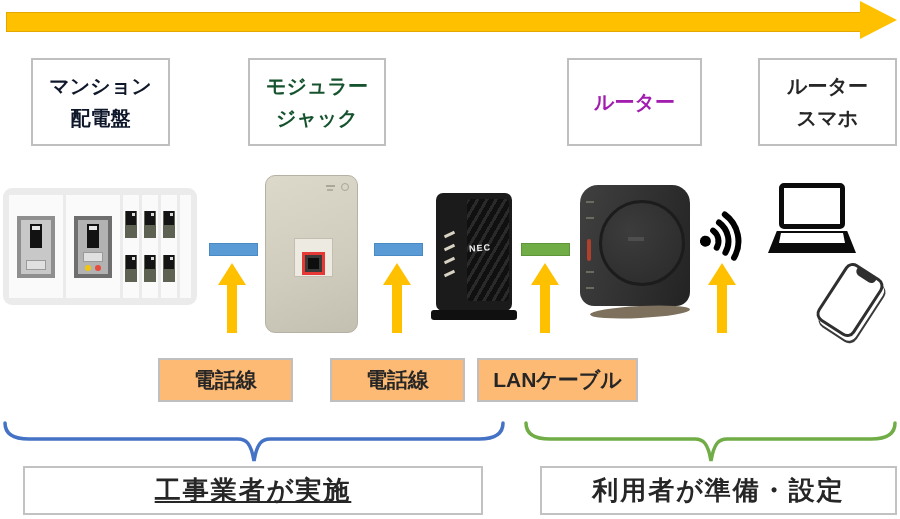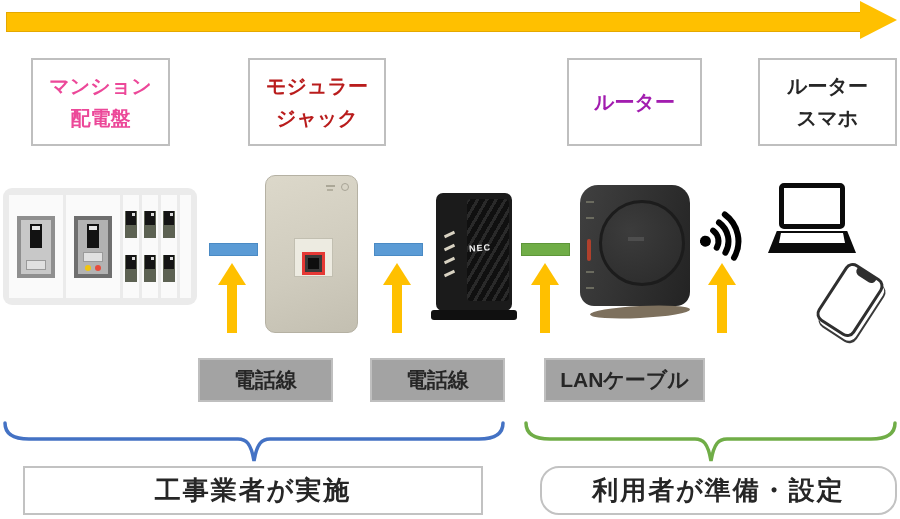--- a/index.html
+++ b/index.html
@@ -112,48 +112,48 @@
     width:26px;height:6px;background:#0b0b0b;}
   
   .phone{position:absolute;left:828px;top:266px;width:44px;height:68px;
     border:3px solid #2f2f2f;border-radius:9px;background:#fff;box-sizing:border-box;
     transform:rotate(33deg);
     box-shadow:4px 3px 0 -1px #fff,5px 4px 0 0 #3a3a3a;}
   .phone .notch{position:absolute;top:-1px;left:50%;transform:translateX(-50%);
     width:22px;height:7px;background:#2f2f2f;border-radius:0 0 5px 5px;}
   
   .conn-box{position:absolute;top:358px;height:44px;border:2px solid #BFBFBF;
-    background:#a3a3a3;display:flex;align-items:center;justify-content:center;
-    font-weight:bold;font-size:21px;box-sizing:border-box;margin-left:40px;}
+    background:#fdba74;display:flex;align-items:center;justify-content:center;
+    font-weight:bold;font-size:21px;box-sizing:border-box;}
   .conn-1{left:158px;width:135px;}
   .conn-2{left:330px;width:135px;}
-  .conn-3{left:504px;width:161px;}
+  .conn-3{left:477px;width:161px;}
   .conn-4{left:652px;width:138px;}
   
   .brace{position:absolute;top:420px;height:44px;}
   .brace-blue{left:3px;width:502px;}
   .brace-green{left:524px;width:373px;}
   
   .group-box{position:absolute;top:466px;height:49px;border:2px solid #C2C2C2;
     background:#fff;display:flex;align-items:center;justify-content:center;
     font-weight:bold;font-size:26px;letter-spacing:2px;box-sizing:border-box;}
-  .group-1{left:23px;width:460px;}
-  .group-2{left:540px;width:357px;border-radius:19px;}
+  .group-1{left:23px;width:460px;text-decoration:underline;}
+  .group-2{left:540px;width:357px;}
 </style>
 </head>
 <body>
 
 <div class="canvas">
 
   <div class="flow-arrow-body"></div>
   <div class="flow-arrow-head"></div>
 
-  <div class="stage-box stage-1" style="color: #ec4899;">マンション
+  <div class="stage-box stage-1" style="color: #0f172a;">マンション
 配電盤</div>
-  <div class="stage-box stage-2" style="color: #b91c1c;">モジュラー
+  <div class="stage-box stage-2" style="color: #14532d;">モジュラー
 ジャック</div>
   <div class="stage-box stage-4" style="color: #a21caf;">ルーター</div>
   <div class="stage-box stage-5" style="color: rgb(38, 38, 38);">ルーター
 スマホ</div>
 
   <div class="board">
     <div class="col colA">
       <div class="brk brkA">
           <div class="inner">
             <div class="switch"></div>

